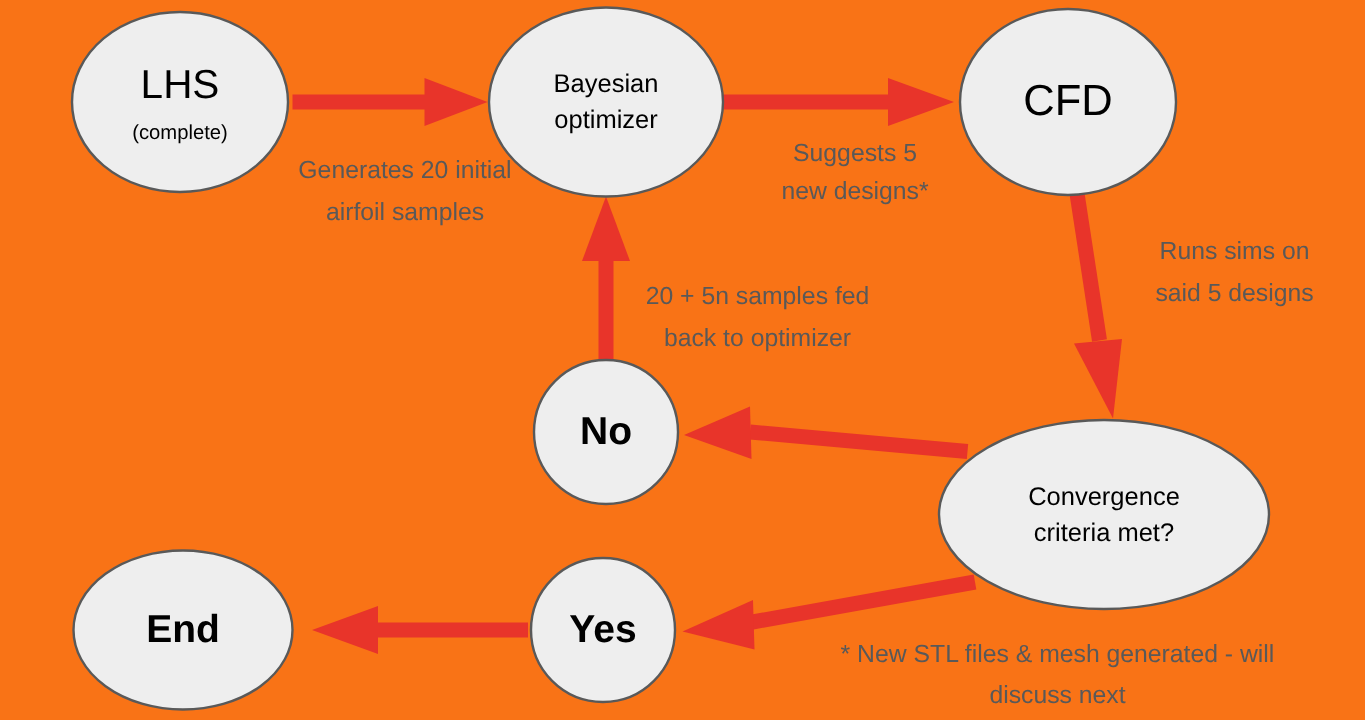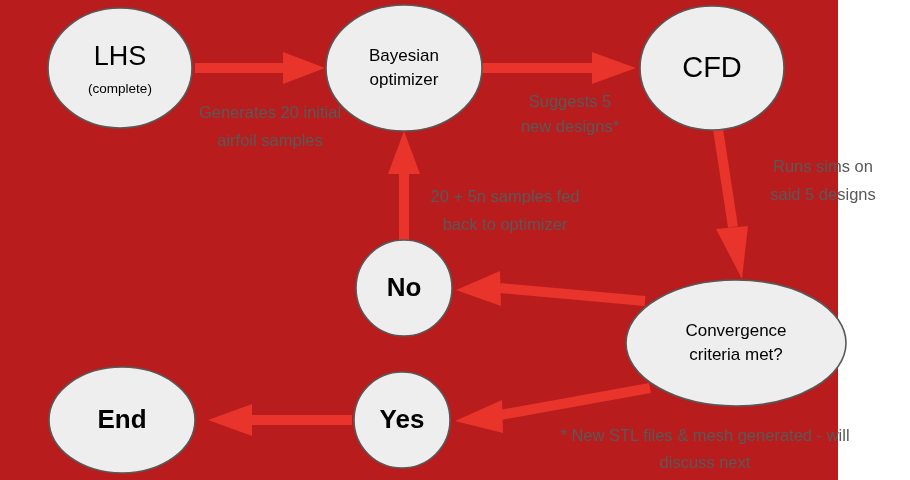--- a/index.html
+++ b/index.html
@@ -8,23 +8,23 @@
     background: #ffffff;
   }
   body {
     width: 910px;
     height: 480px;
     overflow: hidden;
     font-family: "Liberation Sans", sans-serif;
   }
   #diagram-root {
     position: relative;
-    width: 838px;
+    width: 910px;
     height: 480px;
-    background: #b91c1c;
+    background: #f97316;
   }
   svg.flow {
     display: block;
     width: 910px;
     height: 480px;
   }
   .node-shape {
     fill: #eeeeee;
     stroke: #595959;
     stroke-width: 1.6;

